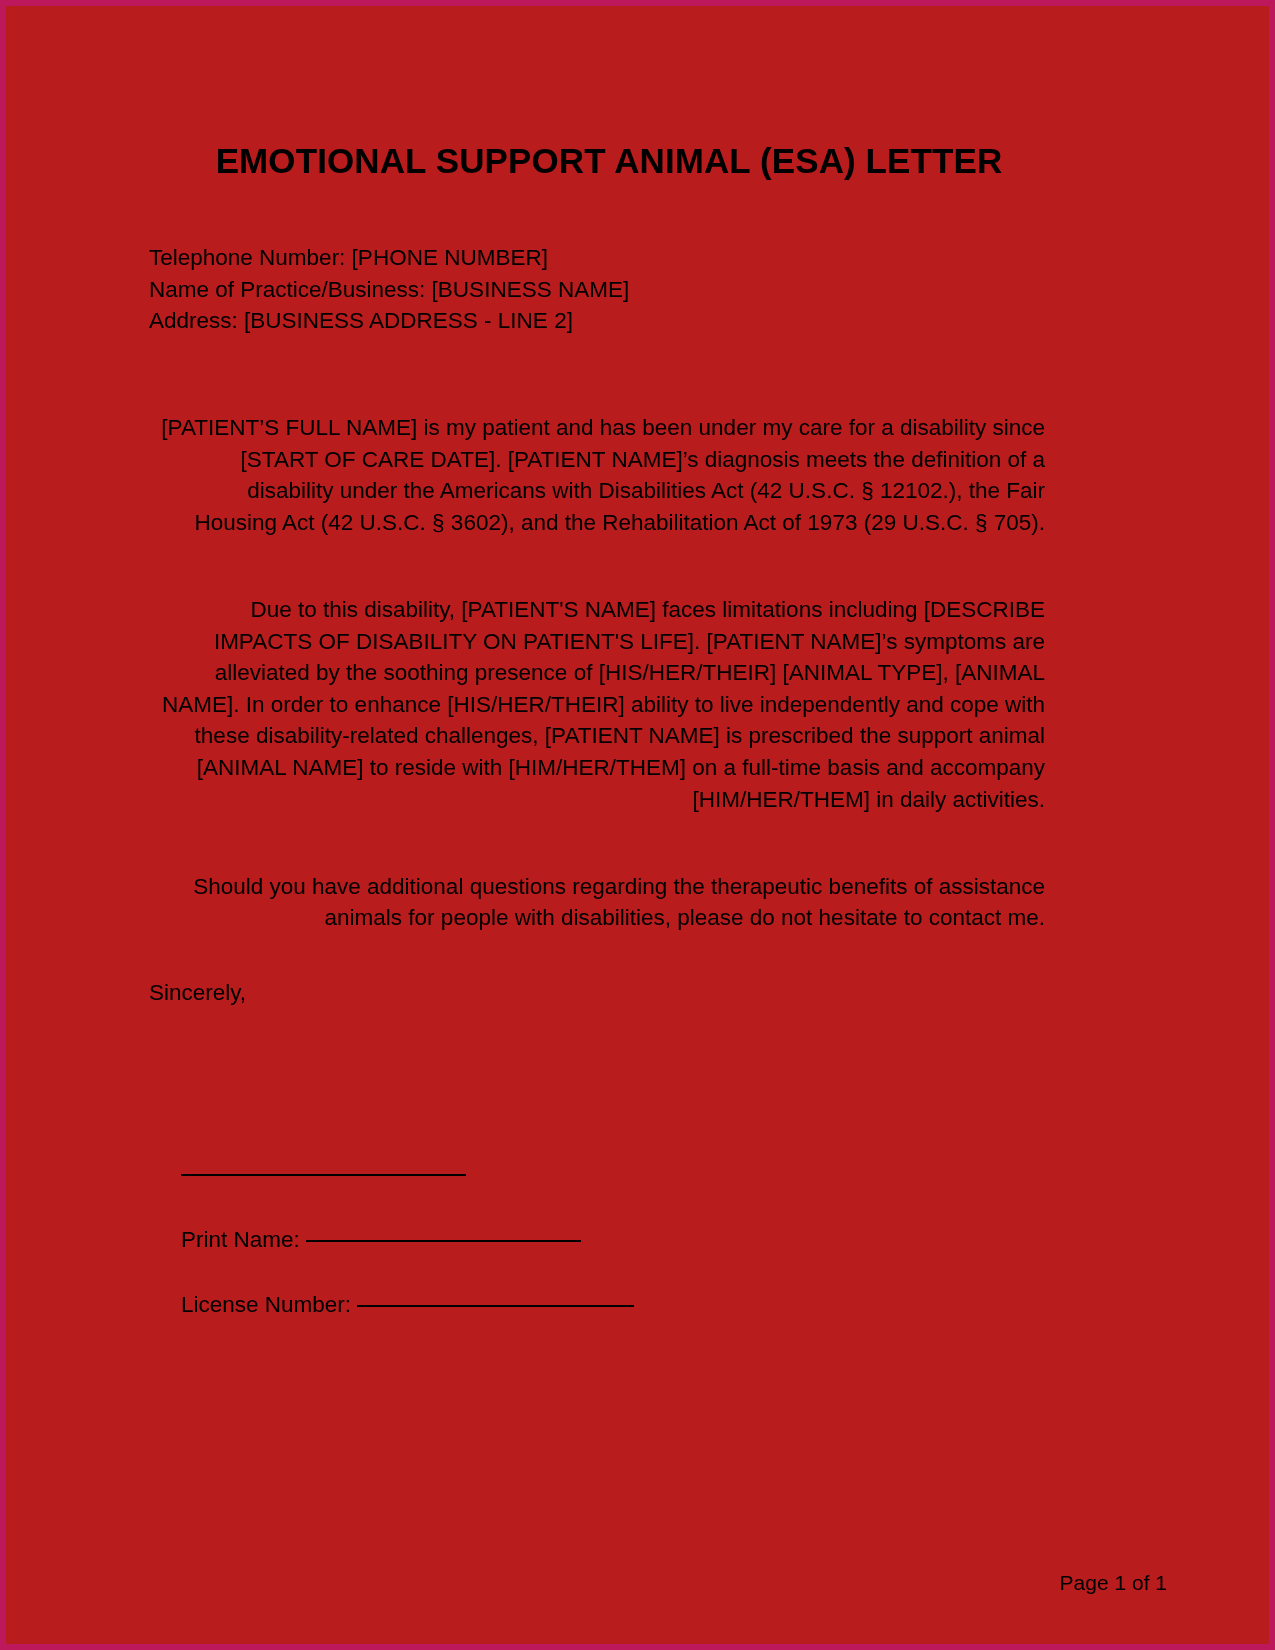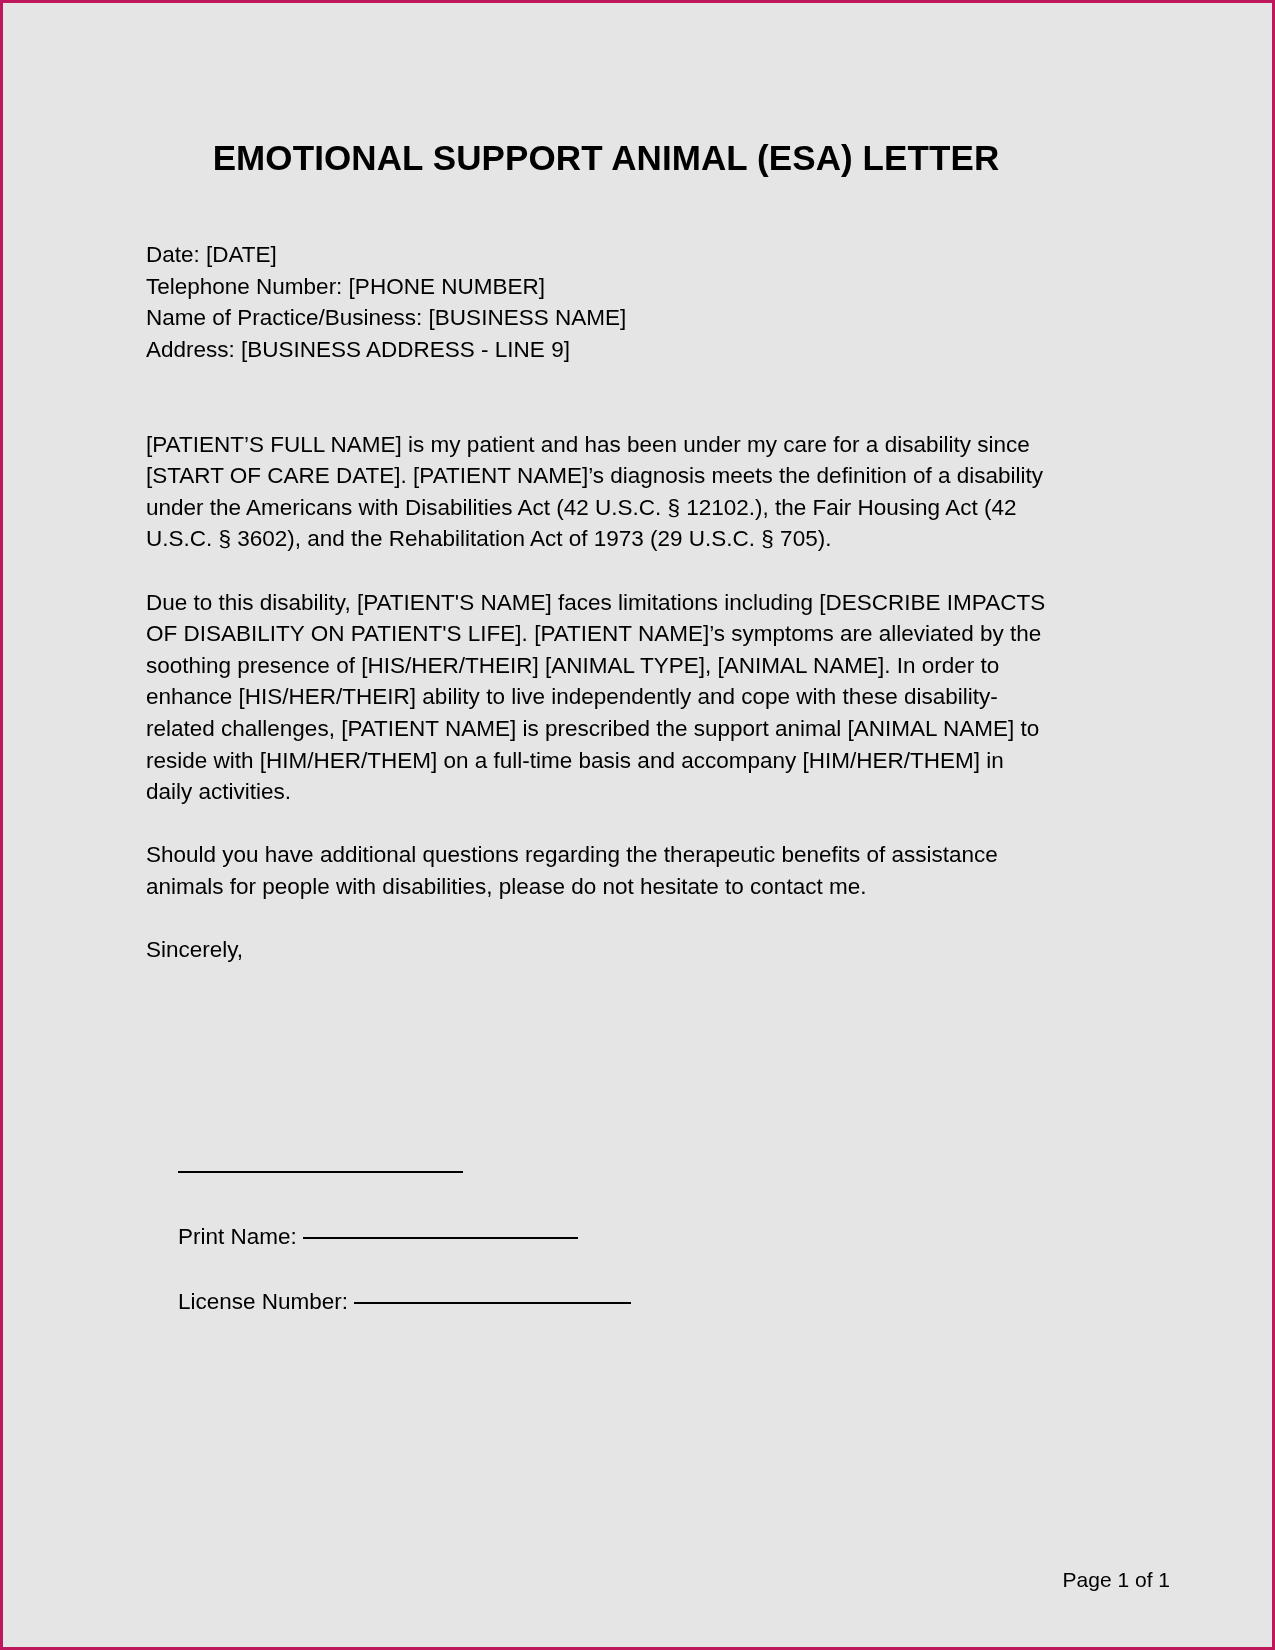--- a/index.html
+++ b/index.html
@@ -8,22 +8,22 @@
     background: #ffffff;
   }
   body {
     font-family: "Liberation Sans", sans-serif;
     color: #000000;
   }
   .page {
     position: relative;
     width: 1275px;
     height: 1650px;
-    background: #e5e5e5;
-    border: 3px solid #be185d;
+    background: #b91c1c;
+    border: 6px solid #be185d;
     box-sizing: border-box;
     overflow: hidden;
   }
   .doc-title {
     margin: 0;
     padding: 0;
     position: absolute;
     left: 143px;
     top: 134px;
     width: 920px;
@@ -43,23 +43,23 @@
     line-height: 31.6px;
     color: #000000;
   }
   .meta-line {
     white-space: nowrap;
   }
   .spacer {
     height: 31.6px;
   }
   p.para {
-    margin: 0;
+    margin: 12px;
     padding: 0;
-    text-align: left;
+    text-align: right;
   }
   .sig-area {
     position: absolute;
     left: 143px;
     top: 1104px;
     width: 908px;
     font-size: 22.5px;
     line-height: 31.6px;
     margin-left: 32px;
   }
@@ -88,24 +88,23 @@
 </style>
 </head>
 <body>
 
 <div class="page">
 
   <h1 class="doc-title">EMOTIONAL SUPPORT ANIMAL (ESA) LETTER</h1>
 
   <div class="body-block">
 
-    <div class="meta-line">Date: [DATE]</div>
     <div class="meta-line">Telephone Number: [PHONE NUMBER]</div>
     <div class="meta-line">Name of Practice/Business: [BUSINESS NAME]</div>
-    <div class="meta-line">Address: [BUSINESS ADDRESS - LINE 9]</div>
+    <div class="meta-line">Address: [BUSINESS ADDRESS - LINE 2]</div>
 
     <div class="spacer"></div>
 
 
     <div class="spacer"></div>
 
     <p class="para">[PATIENT’S FULL NAME] is my patient and has been under my care for a disability since [START OF CARE DATE]. [PATIENT NAME]’s diagnosis meets the definition of a disability under the Americans with Disabilities Act (42 U.S.C. § 12102.), the Fair Housing Act (42 U.S.C. § 3602), and the Rehabilitation Act of 1973 (29 U.S.C. § 705).</p>
 
     <div class="spacer"></div>
 

